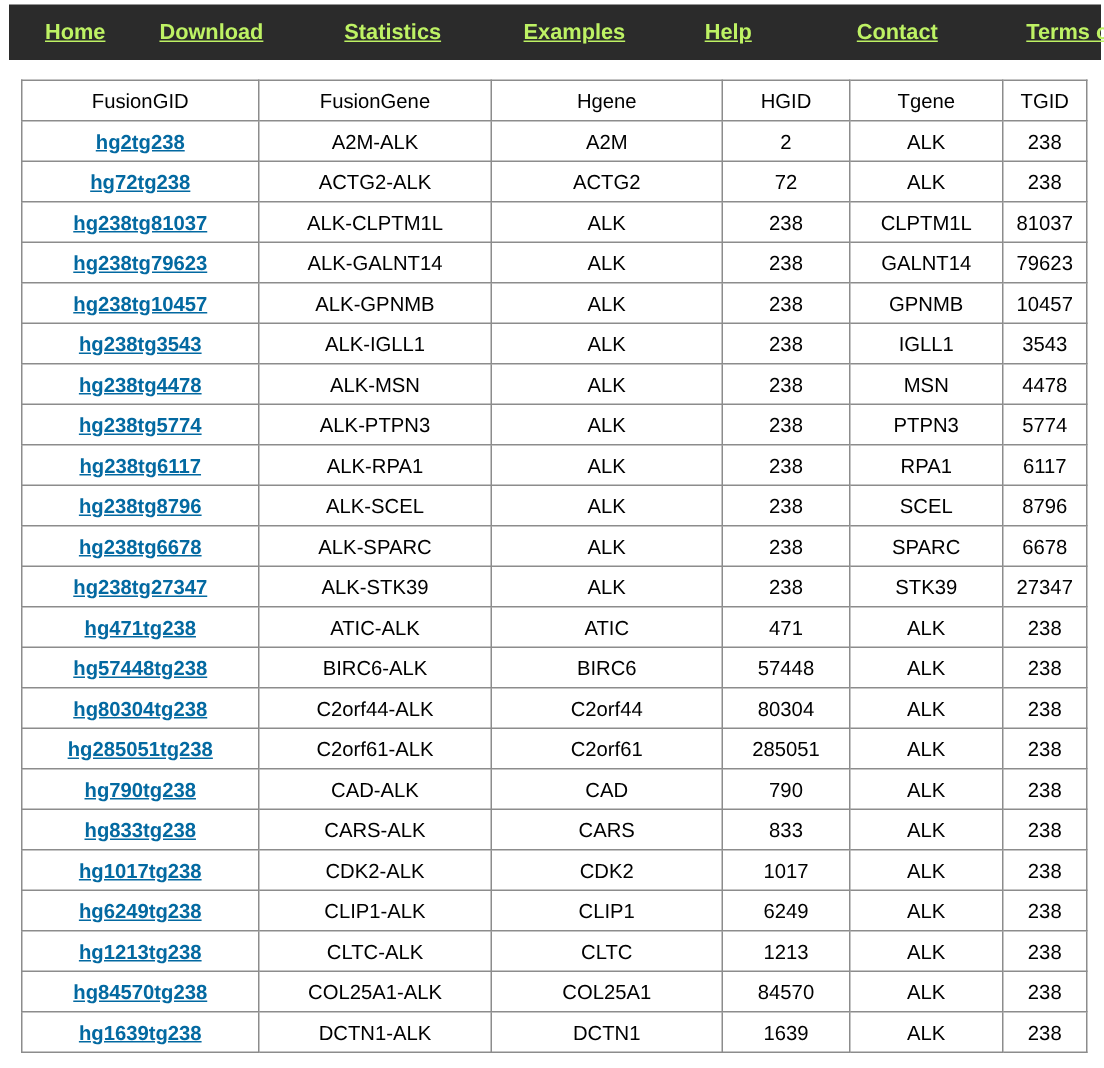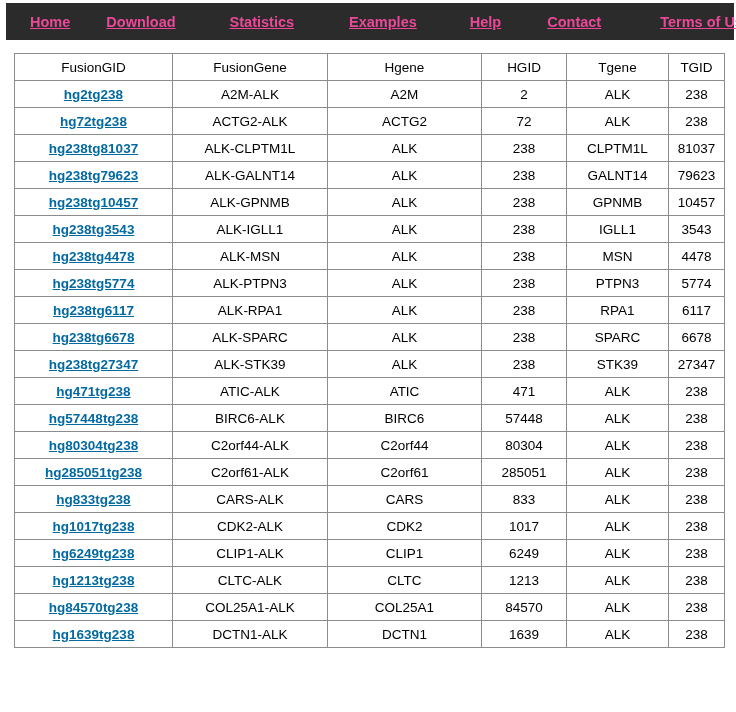--- a/index.html
+++ b/index.html
@@ -22,34 +22,34 @@
     left: 6px;
     top: 3px;
     width: 728px;
     height: 37px;
     background: #2b2b2b;
     display: flex;
     align-items: center;
     box-sizing: border-box;
   }
   .nav-link {
-    color: #ec4899;
+    color: #bef264;
     font-size: 14.5px;
     font-weight: bold;
     text-decoration: underline;
     white-space: nowrap;
     cursor: pointer;
     font-family: "Liberation Sans", sans-serif;
   }
   .nav-link:nth-child(1) { margin-left: 24px; }
   .nav-link:nth-child(2) { margin-left: 36px; }
   .nav-link:nth-child(3) { margin-left: 54px; }
   .nav-link:nth-child(4) { margin-left: 55px; }
   .nav-link:nth-child(5) { margin-left: 53px; }
-  .nav-link:nth-child(6) { margin-left: 46px; }
+  .nav-link:nth-child(6) { margin-left: 70px; }
   .nav-link:nth-child(7) { margin-left: 59px; }
 
   
   .table-wrap {
     position: absolute;
     left: 14px;
     top: 53px;
     width: 710px;
   }
   table.fusion {
@@ -190,20 +190,28 @@
         </tr>
         <tr>
           <td><a class="gid-link">hg238tg6117</a></td>
           <td>ALK-RPA1</td>
           <td>ALK</td>
           <td>238</td>
           <td>RPA1</td>
           <td>6117</td>
         </tr>
         <tr>
+          <td><a class="gid-link">hg238tg8796</a></td>
+          <td>ALK-SCEL</td>
+          <td>ALK</td>
+          <td>238</td>
+          <td>SCEL</td>
+          <td>8796</td>
+        </tr>
+        <tr>
           <td><a class="gid-link">hg238tg6678</a></td>
           <td>ALK-SPARC</td>
           <td>ALK</td>
           <td>238</td>
           <td>SPARC</td>
           <td>6678</td>
         </tr>
         <tr>
           <td><a class="gid-link">hg238tg27347</a></td>
           <td>ALK-STK39</td>
@@ -238,20 +246,28 @@
         </tr>
         <tr>
           <td><a class="gid-link">hg285051tg238</a></td>
           <td>C2orf61-ALK</td>
           <td>C2orf61</td>
           <td>285051</td>
           <td>ALK</td>
           <td>238</td>
         </tr>
         <tr>
+          <td><a class="gid-link">hg790tg238</a></td>
+          <td>CAD-ALK</td>
+          <td>CAD</td>
+          <td>790</td>
+          <td>ALK</td>
+          <td>238</td>
+        </tr>
+        <tr>
           <td><a class="gid-link">hg833tg238</a></td>
           <td>CARS-ALK</td>
           <td>CARS</td>
           <td>833</td>
           <td>ALK</td>
           <td>238</td>
         </tr>
         <tr>
           <td><a class="gid-link">hg1017tg238</a></td>
           <td>CDK2-ALK</td>

